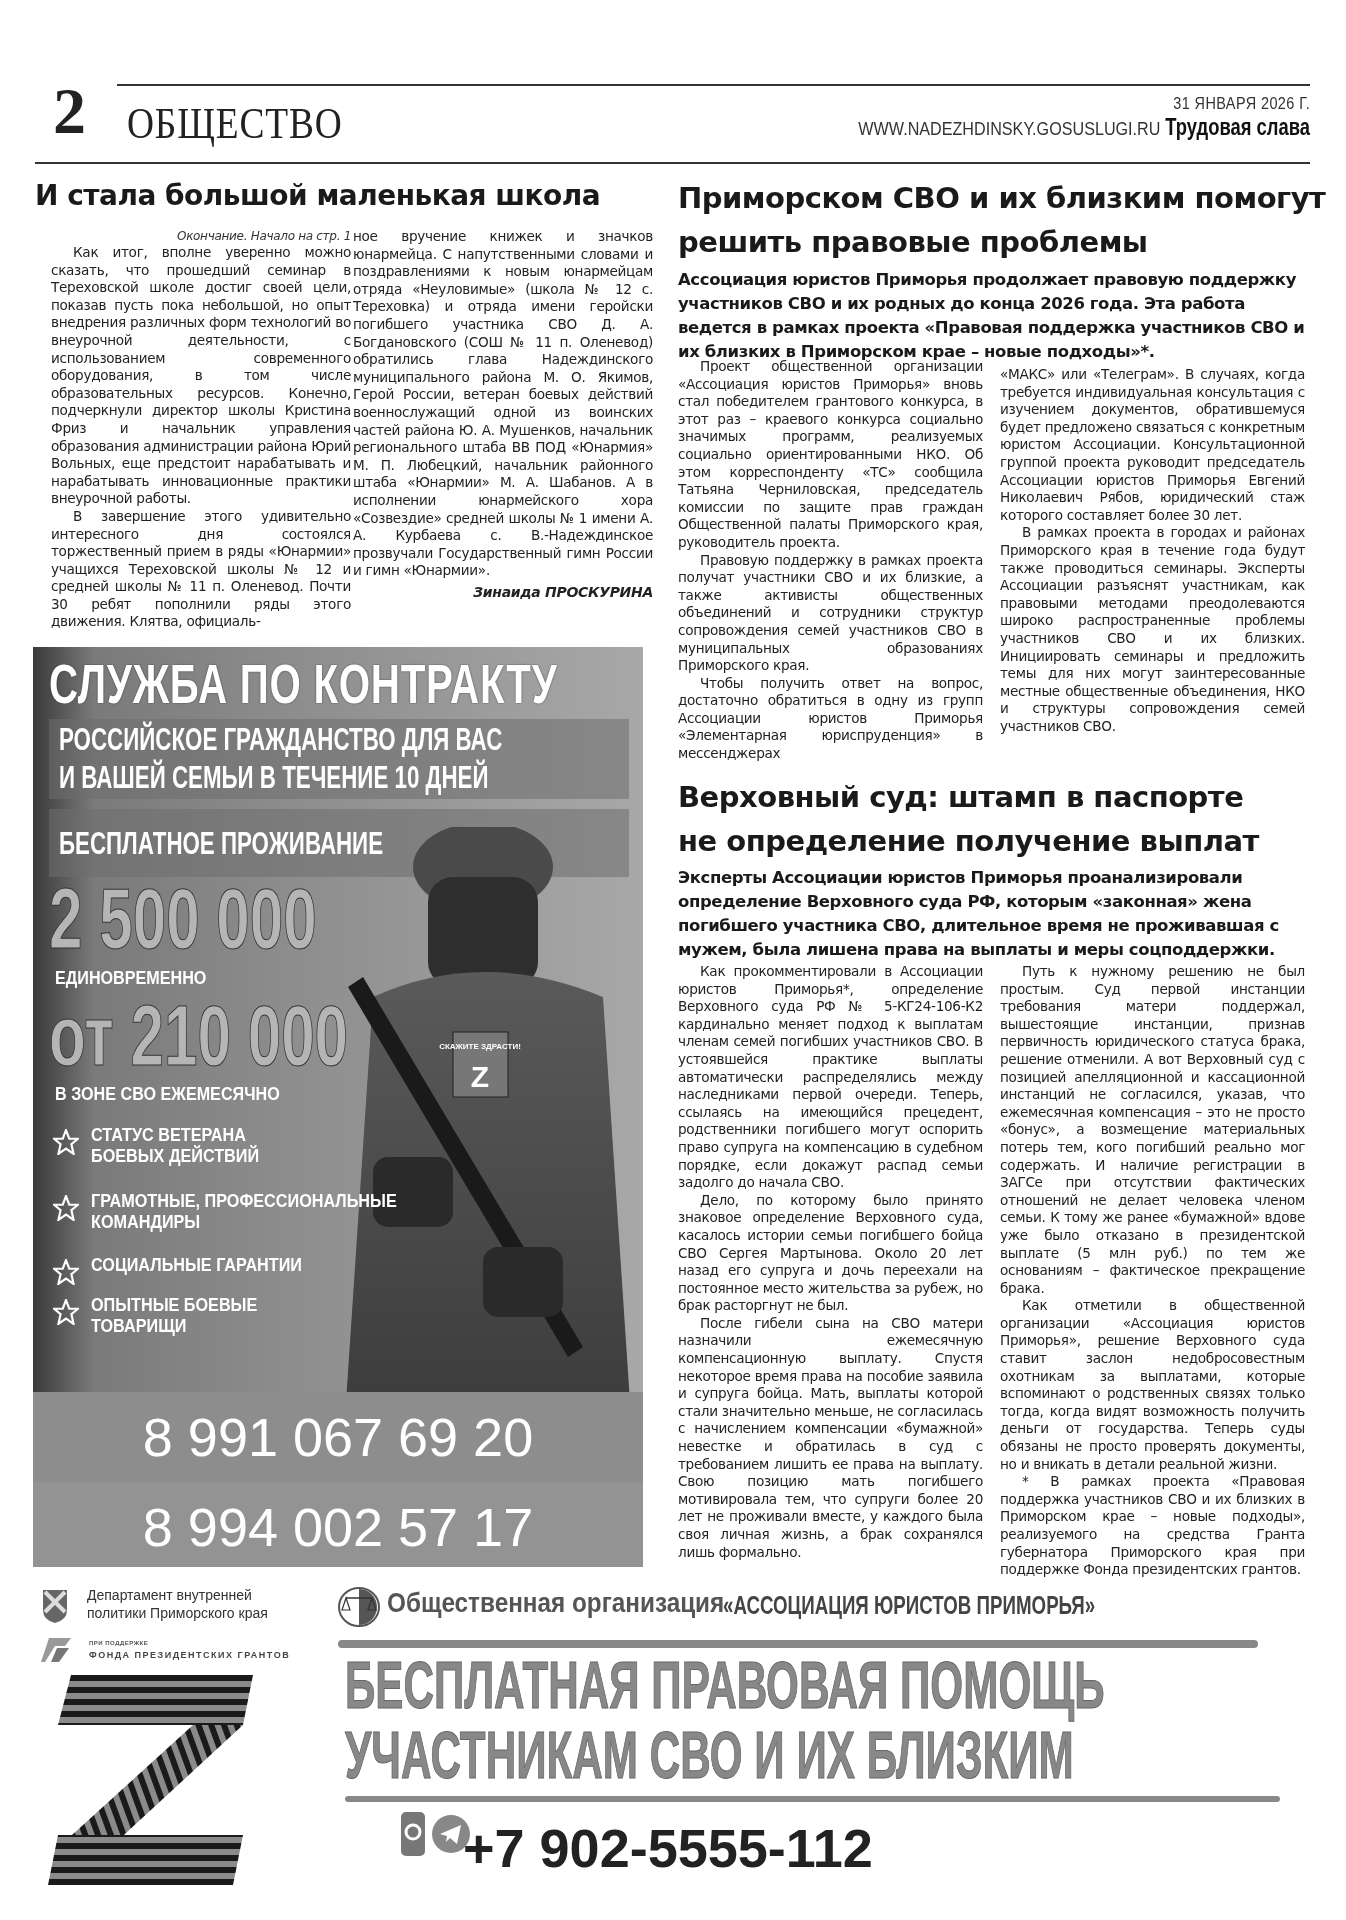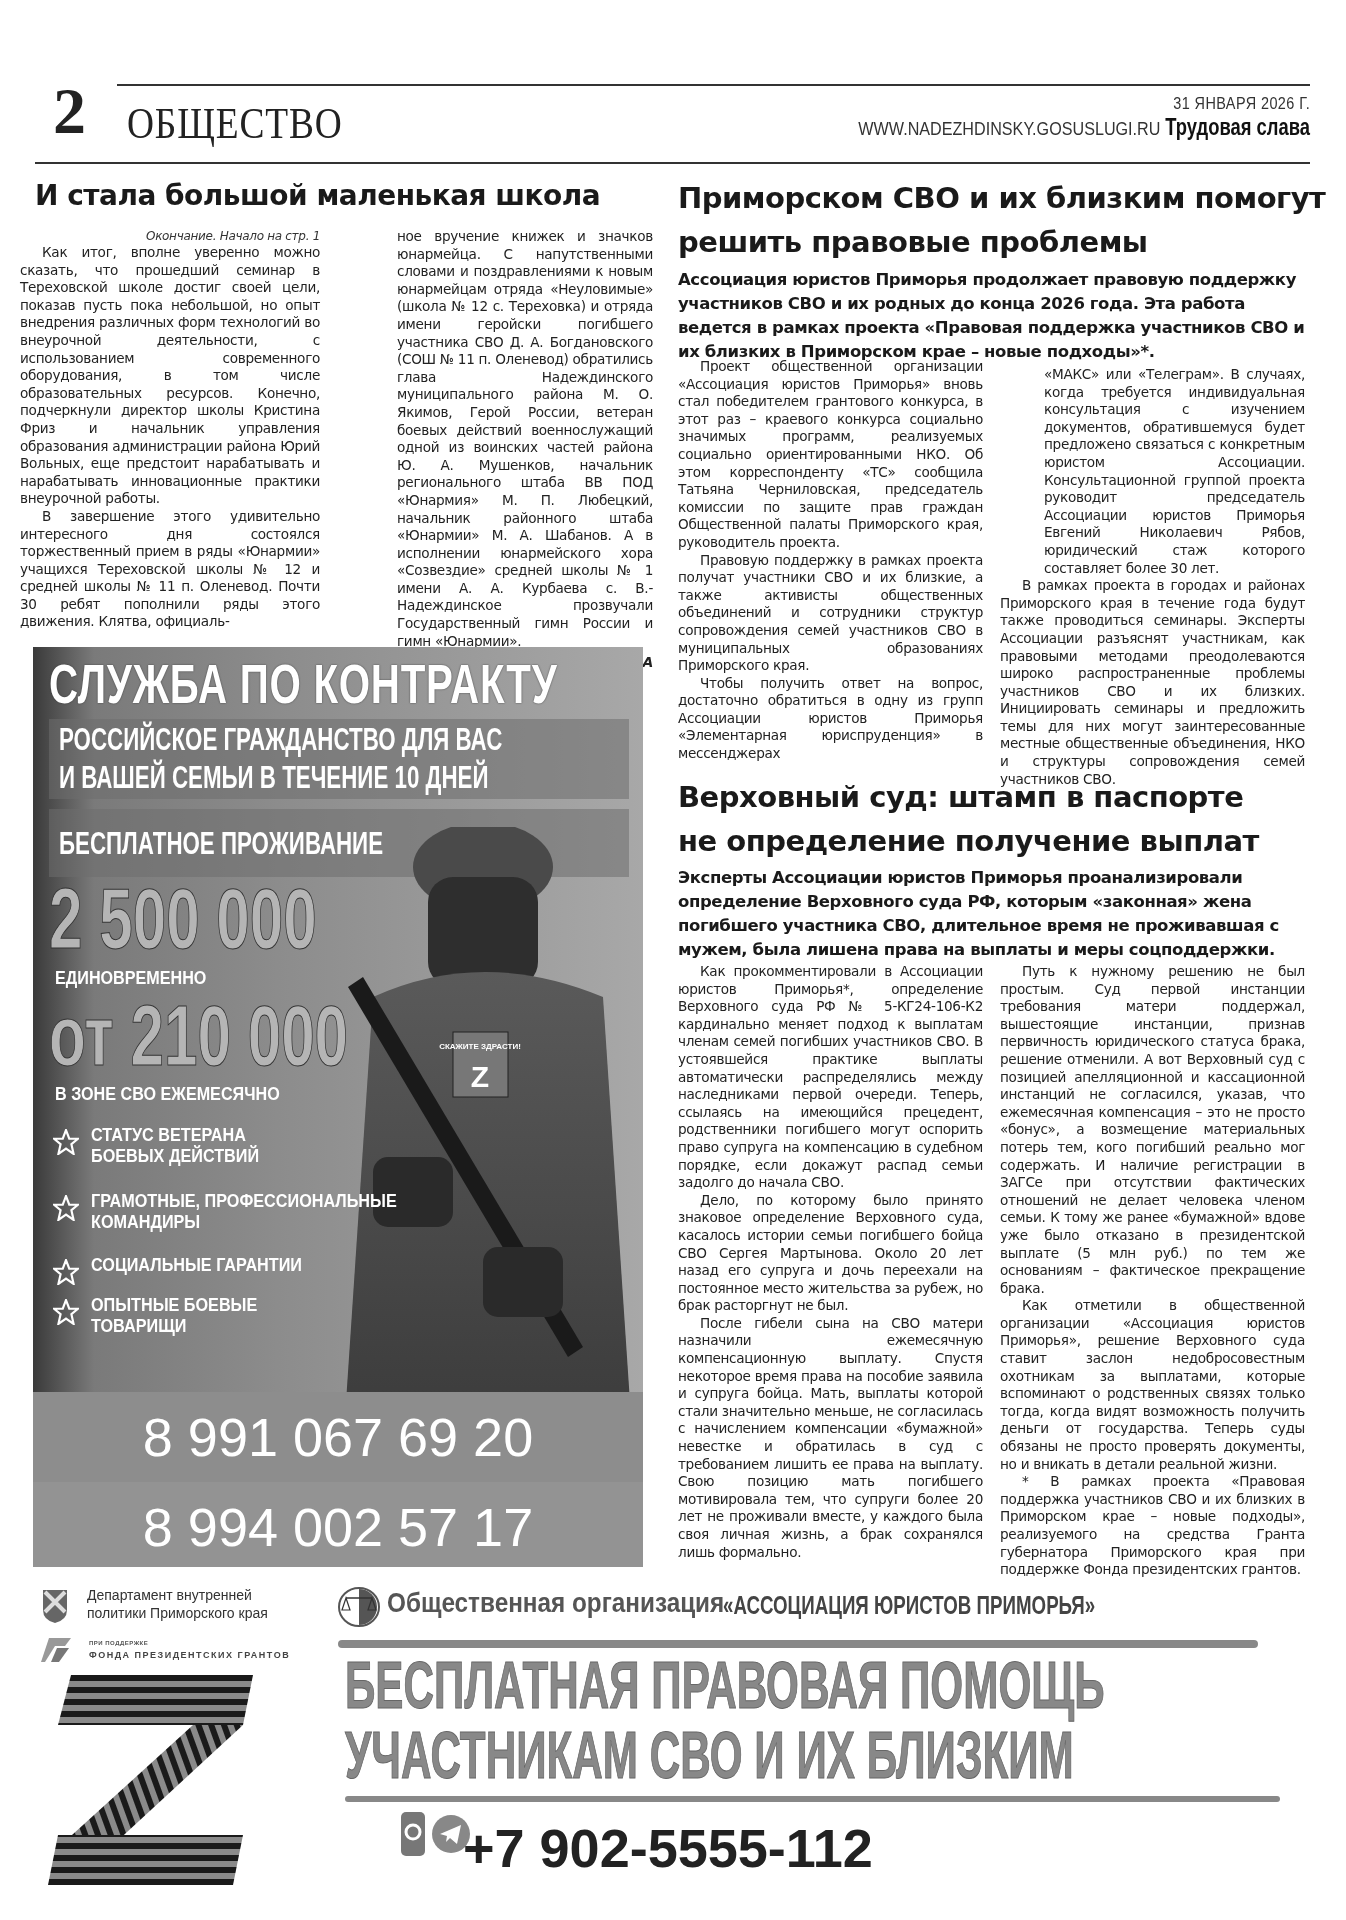--- a/index.html
+++ b/index.html
@@ -14,21 +14,21 @@
   .section-title { position: absolute; left: 92px; top: 20px; font-family: "Liberation Serif", serif; font-size: 44px; letter-spacing: 1px; color: #222; transform: scaleX(0.85); transform-origin: left; }
   .mh-date { position: absolute; right: 0; top: 16px; font-size: 17px; color: #333; letter-spacing: 0.5px; transform: scaleX(0.85); transform-origin: right; }
   .mh-url { position: absolute; right: 150px; top: 40px; font-size: 19px; color: #333; transform: scaleX(0.85); transform-origin: right; }
   .mh-brand { position: absolute; right: 0; top: 36px; font-size: 23px; font-weight: bold; color: #111; transform: scaleX(0.8); transform-origin: right; }
 
   
   .headline { position: absolute; font-family: "DejaVu Sans", sans-serif; font-weight: bold; color: #1a1a1a; letter-spacing: -0.5px; }
   .lead { position: absolute; font-family: "DejaVu Sans", sans-serif; font-weight: bold; font-size: 16.5px; line-height: 24px; color: #1a1a1a; letter-spacing: -0.4px; }
   .col { position: absolute; font-family: "DejaVu Sans", sans-serif; font-size: 13.6px; line-height: 17.6px; text-align: justify; color: #222; letter-spacing: -0.3px; }
   .col p { text-indent: 22px; }
-  .col p.noindent { text-indent: 0; margin-left: 44px; }
+  .col p.noindent { text-indent: 0; }
   .continued { text-align: right; font-style: italic; font-size: 12px; line-height: 16px; color: #333; }
   .byline { text-align: right; font-style: italic; font-weight: bold; font-size: 14px; margin-top: 4px; }
 
   
   .ad { position: absolute; left: 33px; top: 647px; width: 610px; height: 920px; background: linear-gradient(90deg, #3a3a3a 0%, #7a7a7a 10%, #8c8c8c 40%, #9a9a9a 70%, #a8a8a8 100%); overflow: hidden; }
   .ad-title { position: absolute; left: 16px; top: 4px; font-family: "Liberation Sans", sans-serif; font-weight: bold; font-size: 56px; color: #fff; transform: scaleX(0.72); transform-origin: left; white-space: nowrap; letter-spacing: 1px; text-shadow: 0 0 2px #333; }
   .ad-band { position: absolute; left: 16px; width: 580px; background: rgba(110,110,110,0.55); }
   .ad-sub { position: absolute; left: 26px; font-weight: bold; color: #fff; white-space: nowrap; transform: scaleX(0.72); transform-origin: left; font-size: 31px; line-height: 38px; }
   .ad-big { position: absolute; left: 16px; font-weight: bold; color: #b5b5b5; font-size: 86px; line-height: 86px; transform: scaleX(0.7); transform-origin: left; white-space: nowrap; -webkit-text-stroke: 1px #333; }
   .ad-small { position: absolute; left: 22px; font-weight: bold; color: #fff; font-size: 19px; transform: scaleX(0.85); transform-origin: left; white-space: nowrap; }
@@ -65,21 +65,21 @@
   <div class="mh-rule-top"></div>
   <div class="page-num">2</div>
   <div class="section-title">ОБЩЕСТВО</div>
   <div class="mh-date">31 ЯНВАРЯ 2026 Г.</div>
   <div class="mh-url">WWW.NADEZHDINSKY.GOSUSLUGI.RU</div>
   <div class="mh-brand">Трудовая слава</div>
   <div class="mh-rule-bot"></div>
 </div>
 
 <div class="headline" style="left:35px; top:178px; font-size:28px; line-height:36px;">И стала большой маленькая школа</div>
-<div class="col" style="left:20px; top:228px; width:300px;">
+<div class="col" style="left:51px; top:228px; width:300px;">
   <div class="continued">Окончание. Начало на стр. 1</div>
   <p>Как итог, вполне уверенно можно сказать, что прошедший семинар в Тереховской школе достиг своей цели, показав пусть пока небольшой, но опыт внедрения различных форм технологий во внеурочной деятельности, с использованием современного оборудования, в том числе образовательных ресурсов. Конечно, подчеркнули директор школы Кристина Фриз и начальник управления образования администрации района Юрий Вольных, еще предстоит нарабатывать и нарабатывать инновационные практики внеурочной работы.</p>
   <p>В завершение этого удивительно интересного дня состоялся торжественный прием в ряды «Юнармии» учащихся Тереховской школы № 12 и средней школы № 11 п. Оленевод. Почти 30 ребят пополнили ряды этого движения. Клятва, официаль-</p>
 </div>
 <div class="col" style="left:353px; top:228px; width:300px;">
   <p class="noindent">ное вручение книжек и значков юнармейца. С напутственными словами и поздравлениями к новым юнармейцам отряда «Неуловимые» (школа № 12 с. Тереховка) и отряда имени геройски погибшего участника СВО Д. А. Богдановского (СОШ № 11 п. Оленевод) обратились глава Надеждинского муниципального района М. О. Якимов, Герой России, ветеран боевых действий военнослужащий одной из воинских частей района Ю. А. Мушенков, начальник регионального штаба ВВ ПОД «Юнармия» М. П. Любецкий, начальник районного штаба «Юнармии» М. А. Шабанов. А в исполнении юнармейского хора «Созвездие» средней школы № 1 имени А. А. Курбаева с. В.-Надеждинское прозвучали Государственный гимн России и гимн «Юнармии».</p>
   <div class="byline">Зинаида ПРОСКУРИНА</div>
 </div>
 
 <div class="headline" style="left:678px; top:176px; font-size:29px; line-height:44px; width:650px;">

